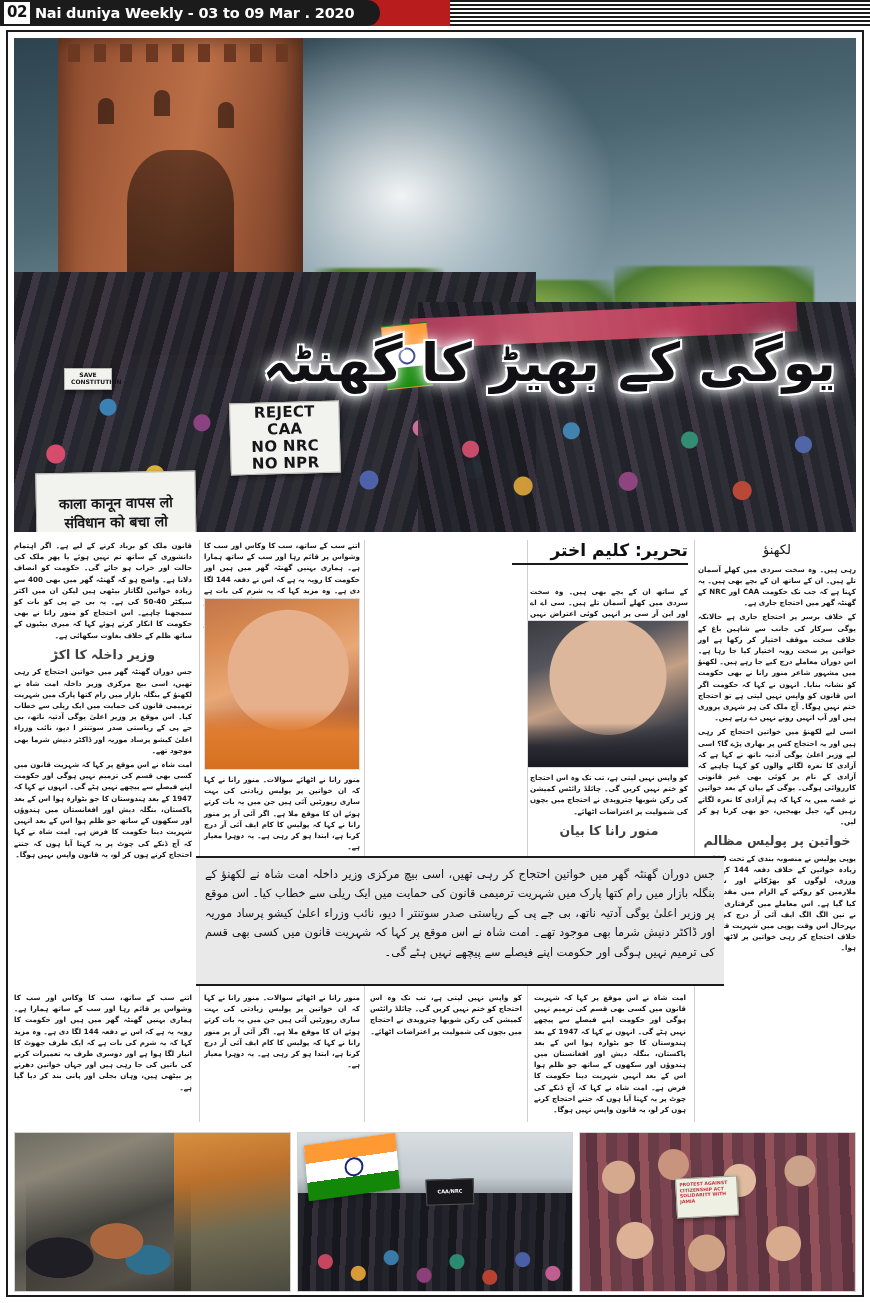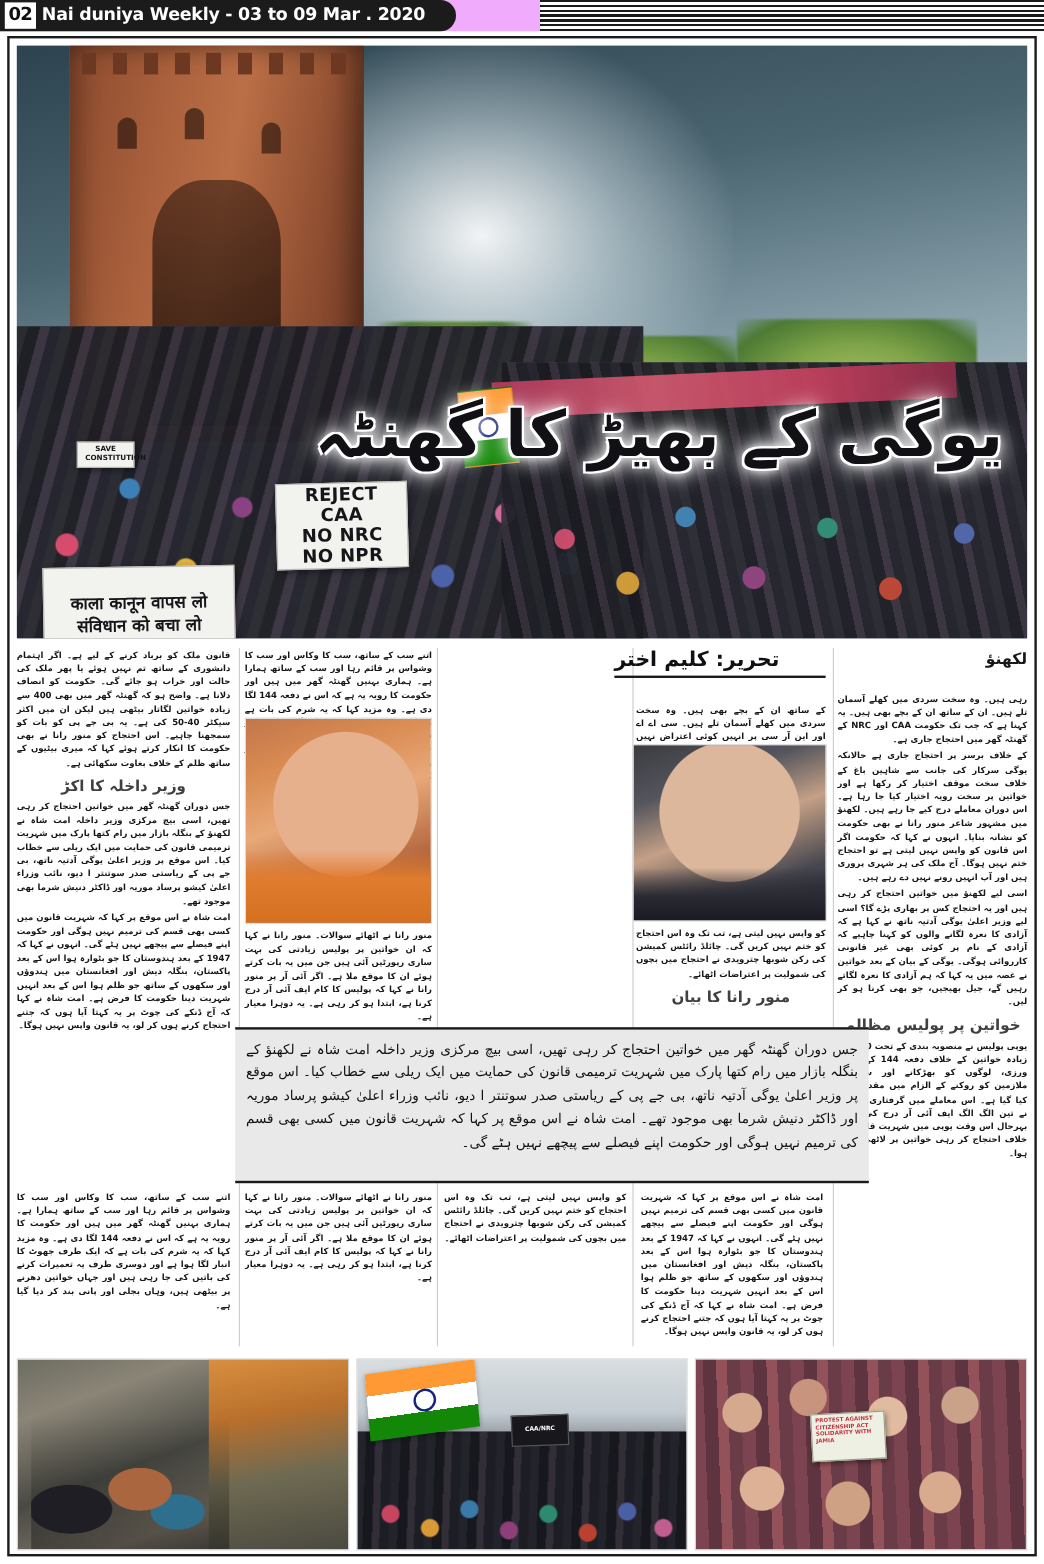--- a/index.html
+++ b/index.html
@@ -10,21 +10,21 @@
   body {
     width: 870px; height: 1303px;
     font-family: "DejaVu Sans", "Liberation Sans", sans-serif;
     position: relative;
     overflow: hidden;
   }
 
   
   .masthead {
     position: absolute; left: 0; top: 0; width: 870px; height: 26px;
-    background: #f0abfc;
+    background: #b91c1c;
     display: flex; align-items: center;
   }
   .masthead-stripes {
     position: absolute; right: 0; top: 0; width: 420px; height: 26px;
     background: repeating-linear-gradient(
       to bottom,
       #1b1b1b 0px, #1b1b1b 2px,
       #ffffff 2px, #ffffff 4px);
   }
   .masthead-pill {
@@ -221,28 +221,28 @@
     position: absolute; top: 0; width: 1px; height: 100%;
     background: #cfcfcf;
   }
 
   .subhead {
     font-size: 12.5px; font-weight: 700; color: #404040;
     text-align: center; margin: 6px 0 4px 0; direction: rtl;
     line-height: 1.25;
   }
   .dateline {
-    font-size: 13px; font-weight: 700; text-align: right;
-    direction: rtl; margin-bottom: 16px;
+    font-size: 13px; font-weight: 400; text-align: center;
+    direction: rtl; margin-bottom: 3px;
   }
 
   
   .byline {
     position: absolute; right: 0; top: 0; width: 176px;
-    text-align: left; direction: rtl;
+    text-align: right; direction: rtl;
   }
   .byline-txt {
     font-size: 17px; font-weight: 700; color: #101014;
     letter-spacing: .5px; line-height: 1.2;
   }
   .byline-rule {
     height: 2px; background: #1b1b1b; margin: 3px 0 4px 0;
   }
 
   

